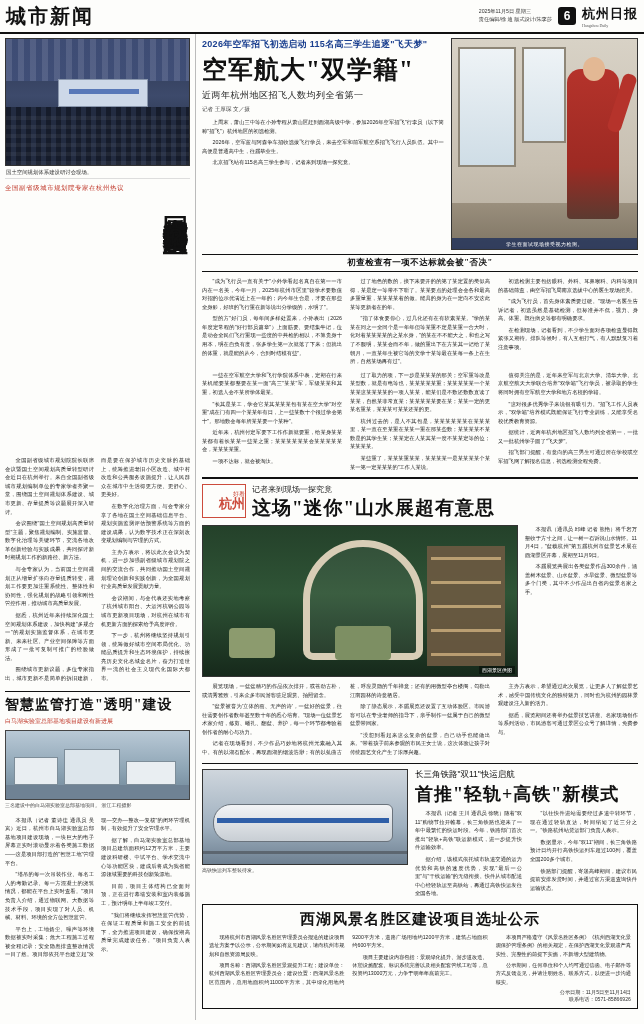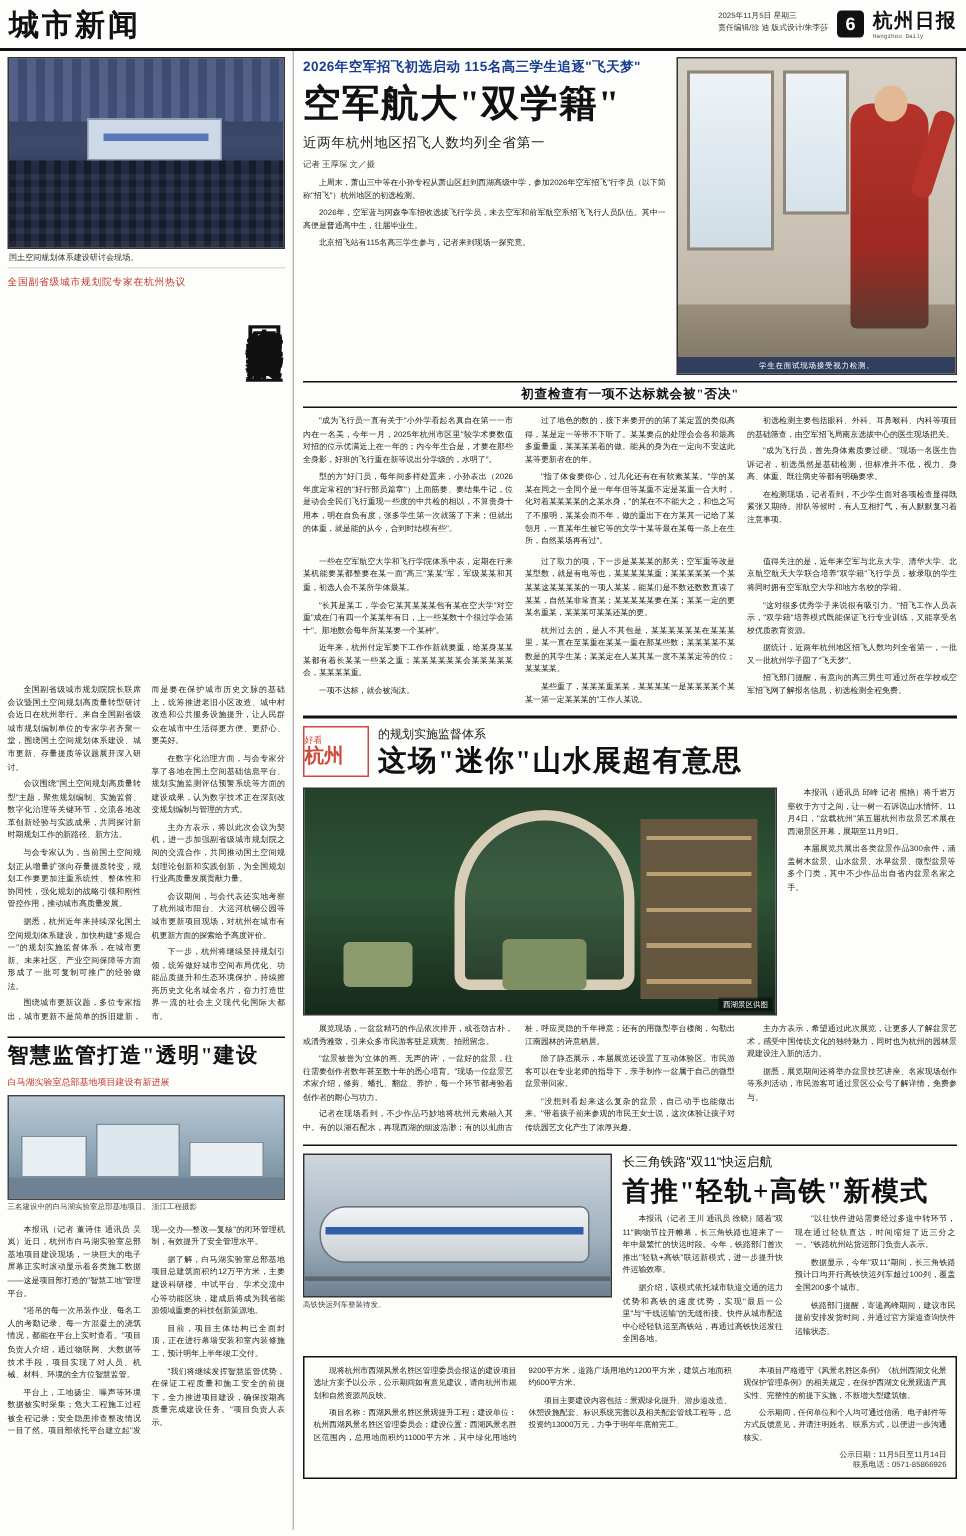--- a/index.html
+++ b/index.html
@@ -21,21 +21,21 @@
   .masthead-title {
     font-family: "Liberation Serif", serif;
     font-weight: bold; font-size: 20px; letter-spacing: 2px; color:#111;
   }
   .masthead-right { margin-left:auto; display:flex; align-items:center; gap:6px; }
   .mh-meta { font-size: 5.2px; line-height: 1.5; color:#333; text-align:left; }
   .mh-pagebox {
     width: 18px; height:18px; background:#111; color:#fff; border-radius:3px;
     display:flex; align-items:center; justify-content:center; font-size:12px; font-weight:bold;
   }
-  .mh-logo { font-family:Liberation Mono, monospace; font-size:13px; font-weight:bold; color:#111; letter-spacing:1px;}
+  .mh-logo { font-family:Liberation Serif, serif; font-size:13px; font-weight:bold; color:#111; letter-spacing:1px;}
   .mh-logo small { display:block; font-size:4px; letter-spacing:0; font-weight:normal; color:#555;}
 
   
   .body-wrap { display:flex; height: 986px; }
   .col-left { width: 196px; border-right: 1px solid #bbb; padding: 4px 5px 0 5px; }
   .col-main { width: 448px; padding: 4px 6px 0 6px; }
 
   
   .lead-photo {
     height: 128px; width: 100%;
@@ -131,21 +131,21 @@
     border-top:1px solid #111; border-bottom:1px solid #111; padding:2px 0; margin:4px 0 4px; letter-spacing:.5px;
     break-inside: avoid;
   }
 
   
   .feature { margin-top:6px; border-top:2px solid #111; padding-top:5px; }
   .feat-head { display:flex; align-items:flex-start; gap:6px; }
   .feat-logo {
     width:44px; height:34px; border:1px solid #cc4b3c; color:#cc4b3c;
     font-family:"Liberation Serif", serif; display:flex; flex-direction:column;
-    align-items:flex-start; justify-content:center; line-height:1.1; flex:none;
+    align-items:flex-end; justify-content:center; line-height:1.1; flex:none;
   }
   .feat-logo .a{font-size:6px;}
   .feat-logo .b{font-size:13px;font-weight:bold;}
   .feat-kicker{ font-size:8px; color:#222; margin-bottom:2px;}
   .feat-title { font-family:"Liberation Serif", serif; font-weight:bold; font-size:19px; letter-spacing:1px; color:#111; line-height:1.2;}
   .feat-flex { display:flex; gap:7px; margin-top:5px; }
   .feat-photo {
     width: 316px; height: 152px; border:1px solid #333; position:relative; overflow:hidden;
     background: linear-gradient(180deg,#24412a 0%, #2f5436 45%, #16291b 100%);
   }
@@ -333,21 +333,21 @@
         <p>招飞部门提醒，有意向的高三男生可通过所在学校或空军招飞网了解报名信息，初选检测全程免费。</p>
       </div>
 
       <div class="feature">
         <div class="feat-head">
           <div class="feat-logo">
             <span class="a">好看</span>
             <span class="b">杭州</span>
           </div>
           <div style="flex:1;">
-            <div class="feat-kicker">的规划实施监督体系</div>
+            <div class="feat-kicker">记者来到现场一探究竟</div>
             <div class="feat-title">这场"迷你"山水展超有意思</div>
           </div>
         </div>
 
         <div class="feat-flex">
           <div class="feat-photo">
             <div class="arch"></div>
             <div class="shelf"></div>
             <div class="pot"></div>
             <div class="pot2"></div>
@@ -386,20 +386,21 @@
             <p>本报讯（记者 王川 通讯员 徐晓）随着"双11"购物节拉开帷幕，长三角铁路也迎来了一年中最繁忙的快运时段。今年，铁路部门首次推出"轻轨+高铁"联运新模式，进一步提升快件运输效率。</p>
             <p>据介绍，该模式依托城市轨道交通的运力优势和高铁的速度优势，实现"最后一公里"与"干线运输"的无缝衔接。快件从城市配送中心经轻轨运至高铁站，再通过高铁快运发往全国各地。</p>
             <p>"以往快件进站需要经过多道中转环节，现在通过轻轨直达，时间缩短了近三分之一。"铁路杭州站货运部门负责人表示。</p>
             <p>数据显示，今年"双11"期间，长三角铁路预计日均开行高铁快运列车超过100列，覆盖全国200多个城市。</p>
             <p>铁路部门提醒，寄递高峰期间，建议市民提前安排发货时间，并通过官方渠道查询快件运输状态。</p>
           </div>
         </div>
       </div>
 
       <div class="notice">
+        <div class="notice-title">西湖风景名胜区建设项目选址公示</div>
         <div class="notice-body">
           <p>现将杭州市西湖风景名胜区管理委员会报送的建设项目选址方案予以公示，公示期间如有意见建议，请向杭州市规划和自然资源局反映。</p>
           <p>项目名称：西湖风景名胜区景观提升工程；建设单位：杭州西湖风景名胜区管理委员会；建设位置：西湖风景名胜区范围内，总用地面积约11000平方米，其中绿化用地约9200平方米，道路广场用地约1200平方米，建筑占地面积约600平方米。</p>
           <p>项目主要建设内容包括：景观绿化提升、游步道改造、休憩设施配套、标识系统完善以及相关配套管线工程等，总投资约13000万元，力争于明年年底前完工。</p>
           <p>本项目严格遵守《风景名胜区条例》《杭州西湖文化景观保护管理条例》的相关规定，在保护西湖文化景观遗产真实性、完整性的前提下实施，不新增大型建筑物。</p>
           <p>公示期间，任何单位和个人均可通过信函、电子邮件等方式反馈意见，并请注明姓名、联系方式，以便进一步沟通核实。</p>
         </div>
         <div class="notice-foot">
           <div>公示日期：11月5日至11月14日</div>
           <div>联系电话：0571-85866926</div>

